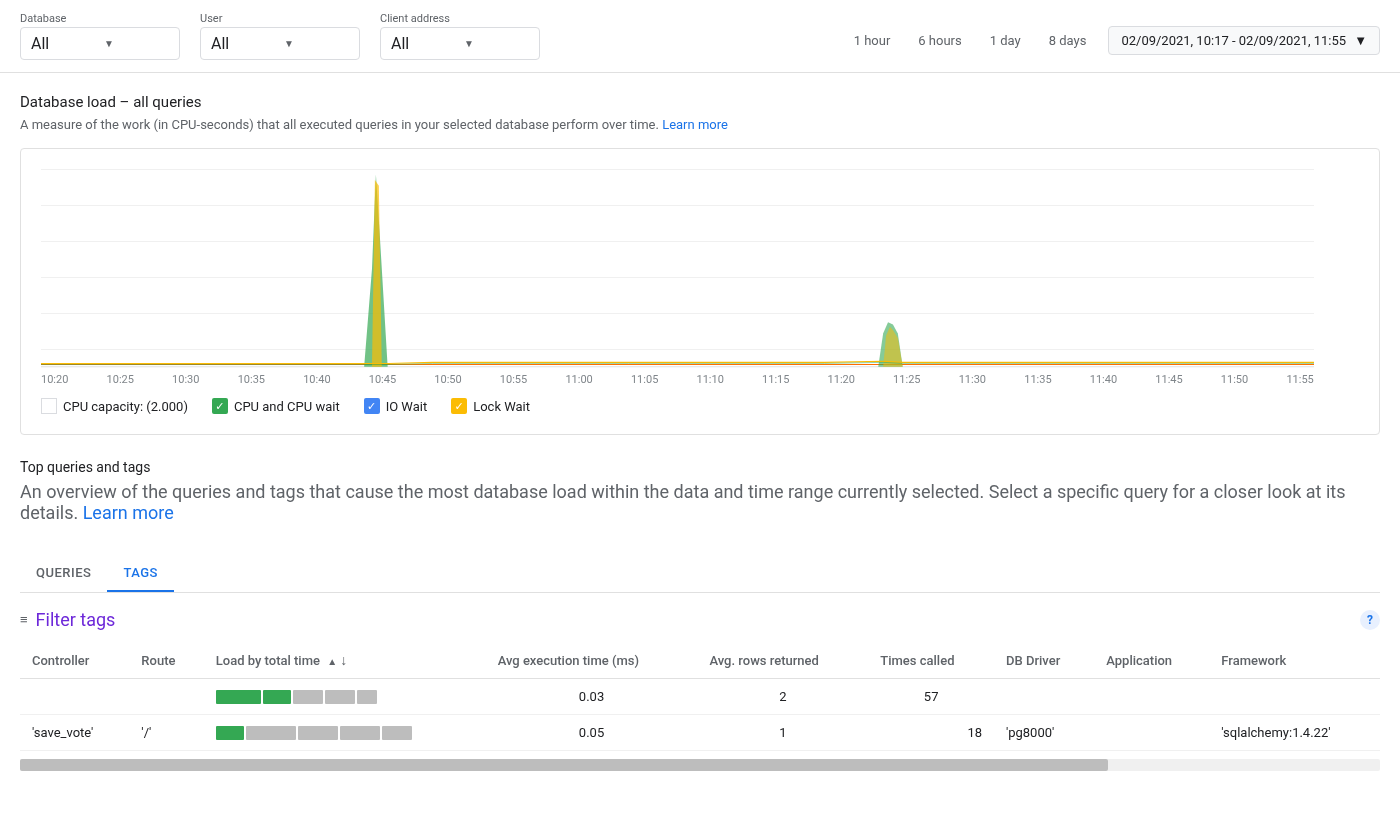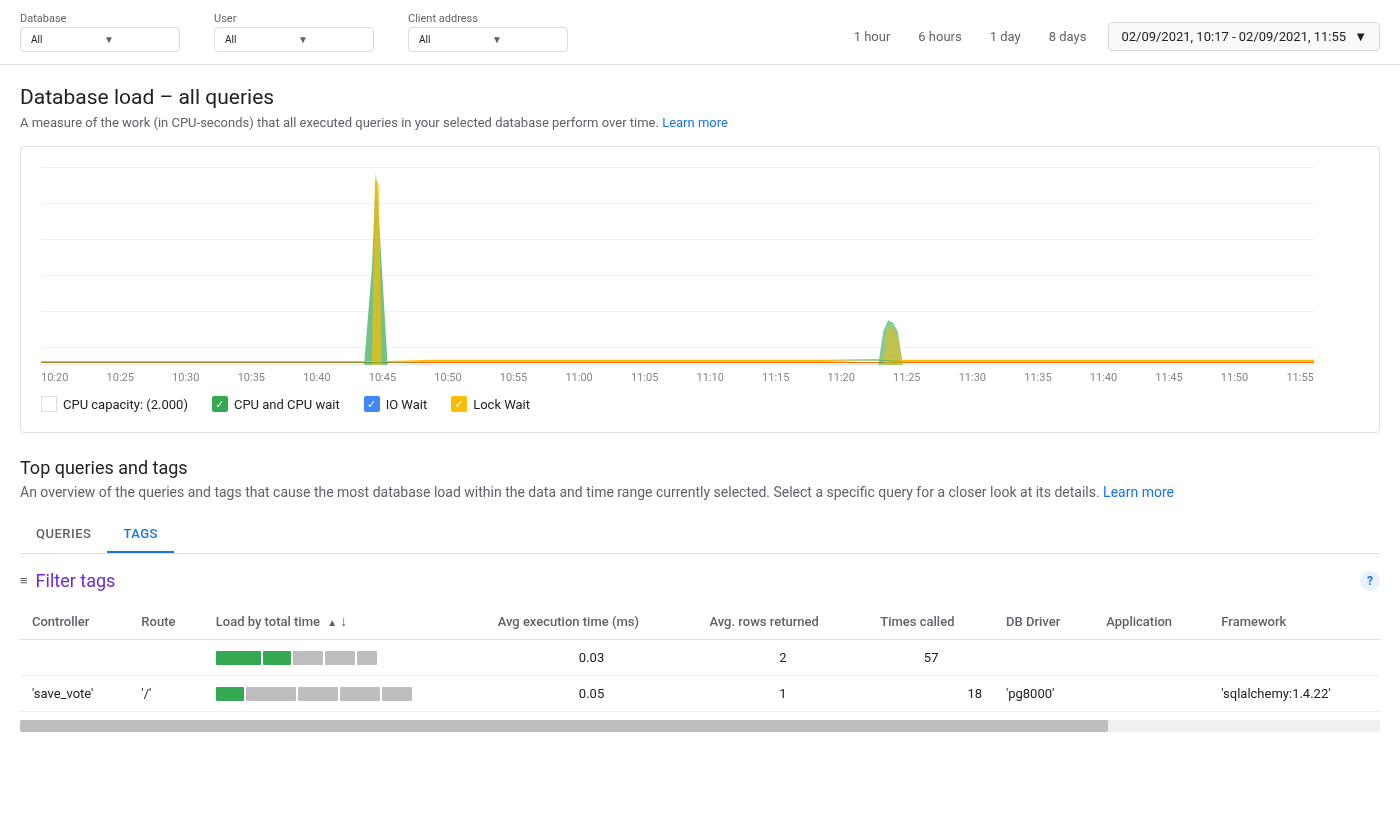--- a/index.html
+++ b/index.html
@@ -1,40 +1,40 @@
 <!DOCTYPE html>
 <html><head>
   <meta charset="utf-8">
   <style>
     * { box-sizing: border-box; margin: 0; padding: 0; }
     body { font-family: 'Roboto', Arial, sans-serif; font-size: 13px; color: #202124; background: #fff; width: 1400px; }
 
     
     .top-bar {
-      display: flex; align-items: center; padding: 12px 20px; gap: 34px; border-bottom: 1px solid #e0e0e0;
+      display: flex; align-items: center; padding: 12px 20px; gap: 20px; border-bottom: 1px solid #e0e0e0;
     }
     .filter-group { position: relative; display: flex; flex-direction: column; gap: 2px; }
     .filter-label { font-size: 11px; color: #5f6368; }
     .filter-select {
       display: flex; align-items: center; gap: 8px; border: 1px solid #dadce0; border-radius: 4px;
       padding: 6px 10px; min-width: 160px; cursor: pointer; background: #fff;
     }
-    .filter-select span { flex: 1; font-size: 10px; }
+    .filter-select span { flex: 1; font-size: 16px; }
     .filter-select .chevron { font-size: 10px; color: #5f6368; }
 
     .time-controls { margin-left: auto; display: flex; align-items: center; gap: 16px; margin-top: 8px; }
     .time-btn { cursor: pointer; color: #5f6368; font-size: 13px; padding: 4px 6px; }
     .time-range-btn {
       display: flex; align-items: center; gap: 8px; border: 1px solid #dadce0; border-radius: 4px;
       padding: 6px 12px; cursor: pointer; background: #f8f9fa; font-size: 13px;
     }
 
     
     .chart-section { padding: 20px 20px 0; }
-    .section-title { font-size: 21px; font-weight: 400; margin-bottom: 6px; }
+    .section-title { font-size: 15px; font-weight: 400; margin-bottom: 6px; }
     .section-desc { font-size: 13px; color: #5f6368; margin-bottom: 16px; }
     .section-desc a { color: #1a73e8; text-decoration: none; }
     .chart-container { border: 1px solid #e0e0e0; border-radius: 4px; padding: 20px; position: relative; }
     .chart-area { position: relative; height: 200px; overflow: hidden; }
 
     
     .y-labels {
       position: absolute; right: 0; top: 0; bottom: 20px; display: flex; flex-direction: column;
       justify-content: space-between; font-size: 11px; color: #80868b; width: 40px; text-align: right;
     }
@@ -54,22 +54,22 @@
     .chart-svg { position: absolute; left: 0; right: 45px; top: 0; bottom: 20px; width: calc(100% - 45px); height: 100%; }
 
     
     .chart-legend { display: flex; gap: 24px; margin-top: 12px; flex-wrap: wrap; align-items: center; }
     .legend-item { display: flex; align-items: center; gap: 6px; font-size: 13px; }
     .legend-box { width: 16px; height: 16px; border: 1px solid #dadce0; }
     .legend-check { width: 16px; height: 16px; border-radius: 2px; display: flex; align-items: center; justify-content: center; font-size: 11px; color: #fff; }
 
     
     .bottom-section { padding: 24px 20px 0; }
-    .bottom-section .section-title { font-size: 18px; font-weight: 400; margin-bottom: 6px; }
-    .bottom-section .section-desc { font-size: 14px; color: #5f6368; margin-bottom: 16px; }
+    .bottom-section .section-title { font-size: 14px; font-weight: 400; margin-bottom: 6px; }
+    .bottom-section .section-desc { font-size: 18px; color: #5f6368; margin-bottom: 32px; }
     .bottom-section .section-desc a { color: #1a73e8; text-decoration: none; }
 
     
     .tabs { display: flex; border-bottom: 1px solid #e0e0e0; margin-bottom: 16px; }
     .tab {
       padding: 10px 16px; font-size: 13px; font-weight: 500; cursor: pointer;
       color: #5f6368; border-bottom: 2px solid transparent; letter-spacing: 0.5px;
     }
     .tab.active { color: #1a73e8; border-bottom: 2px solid #1a73e8; }
 

